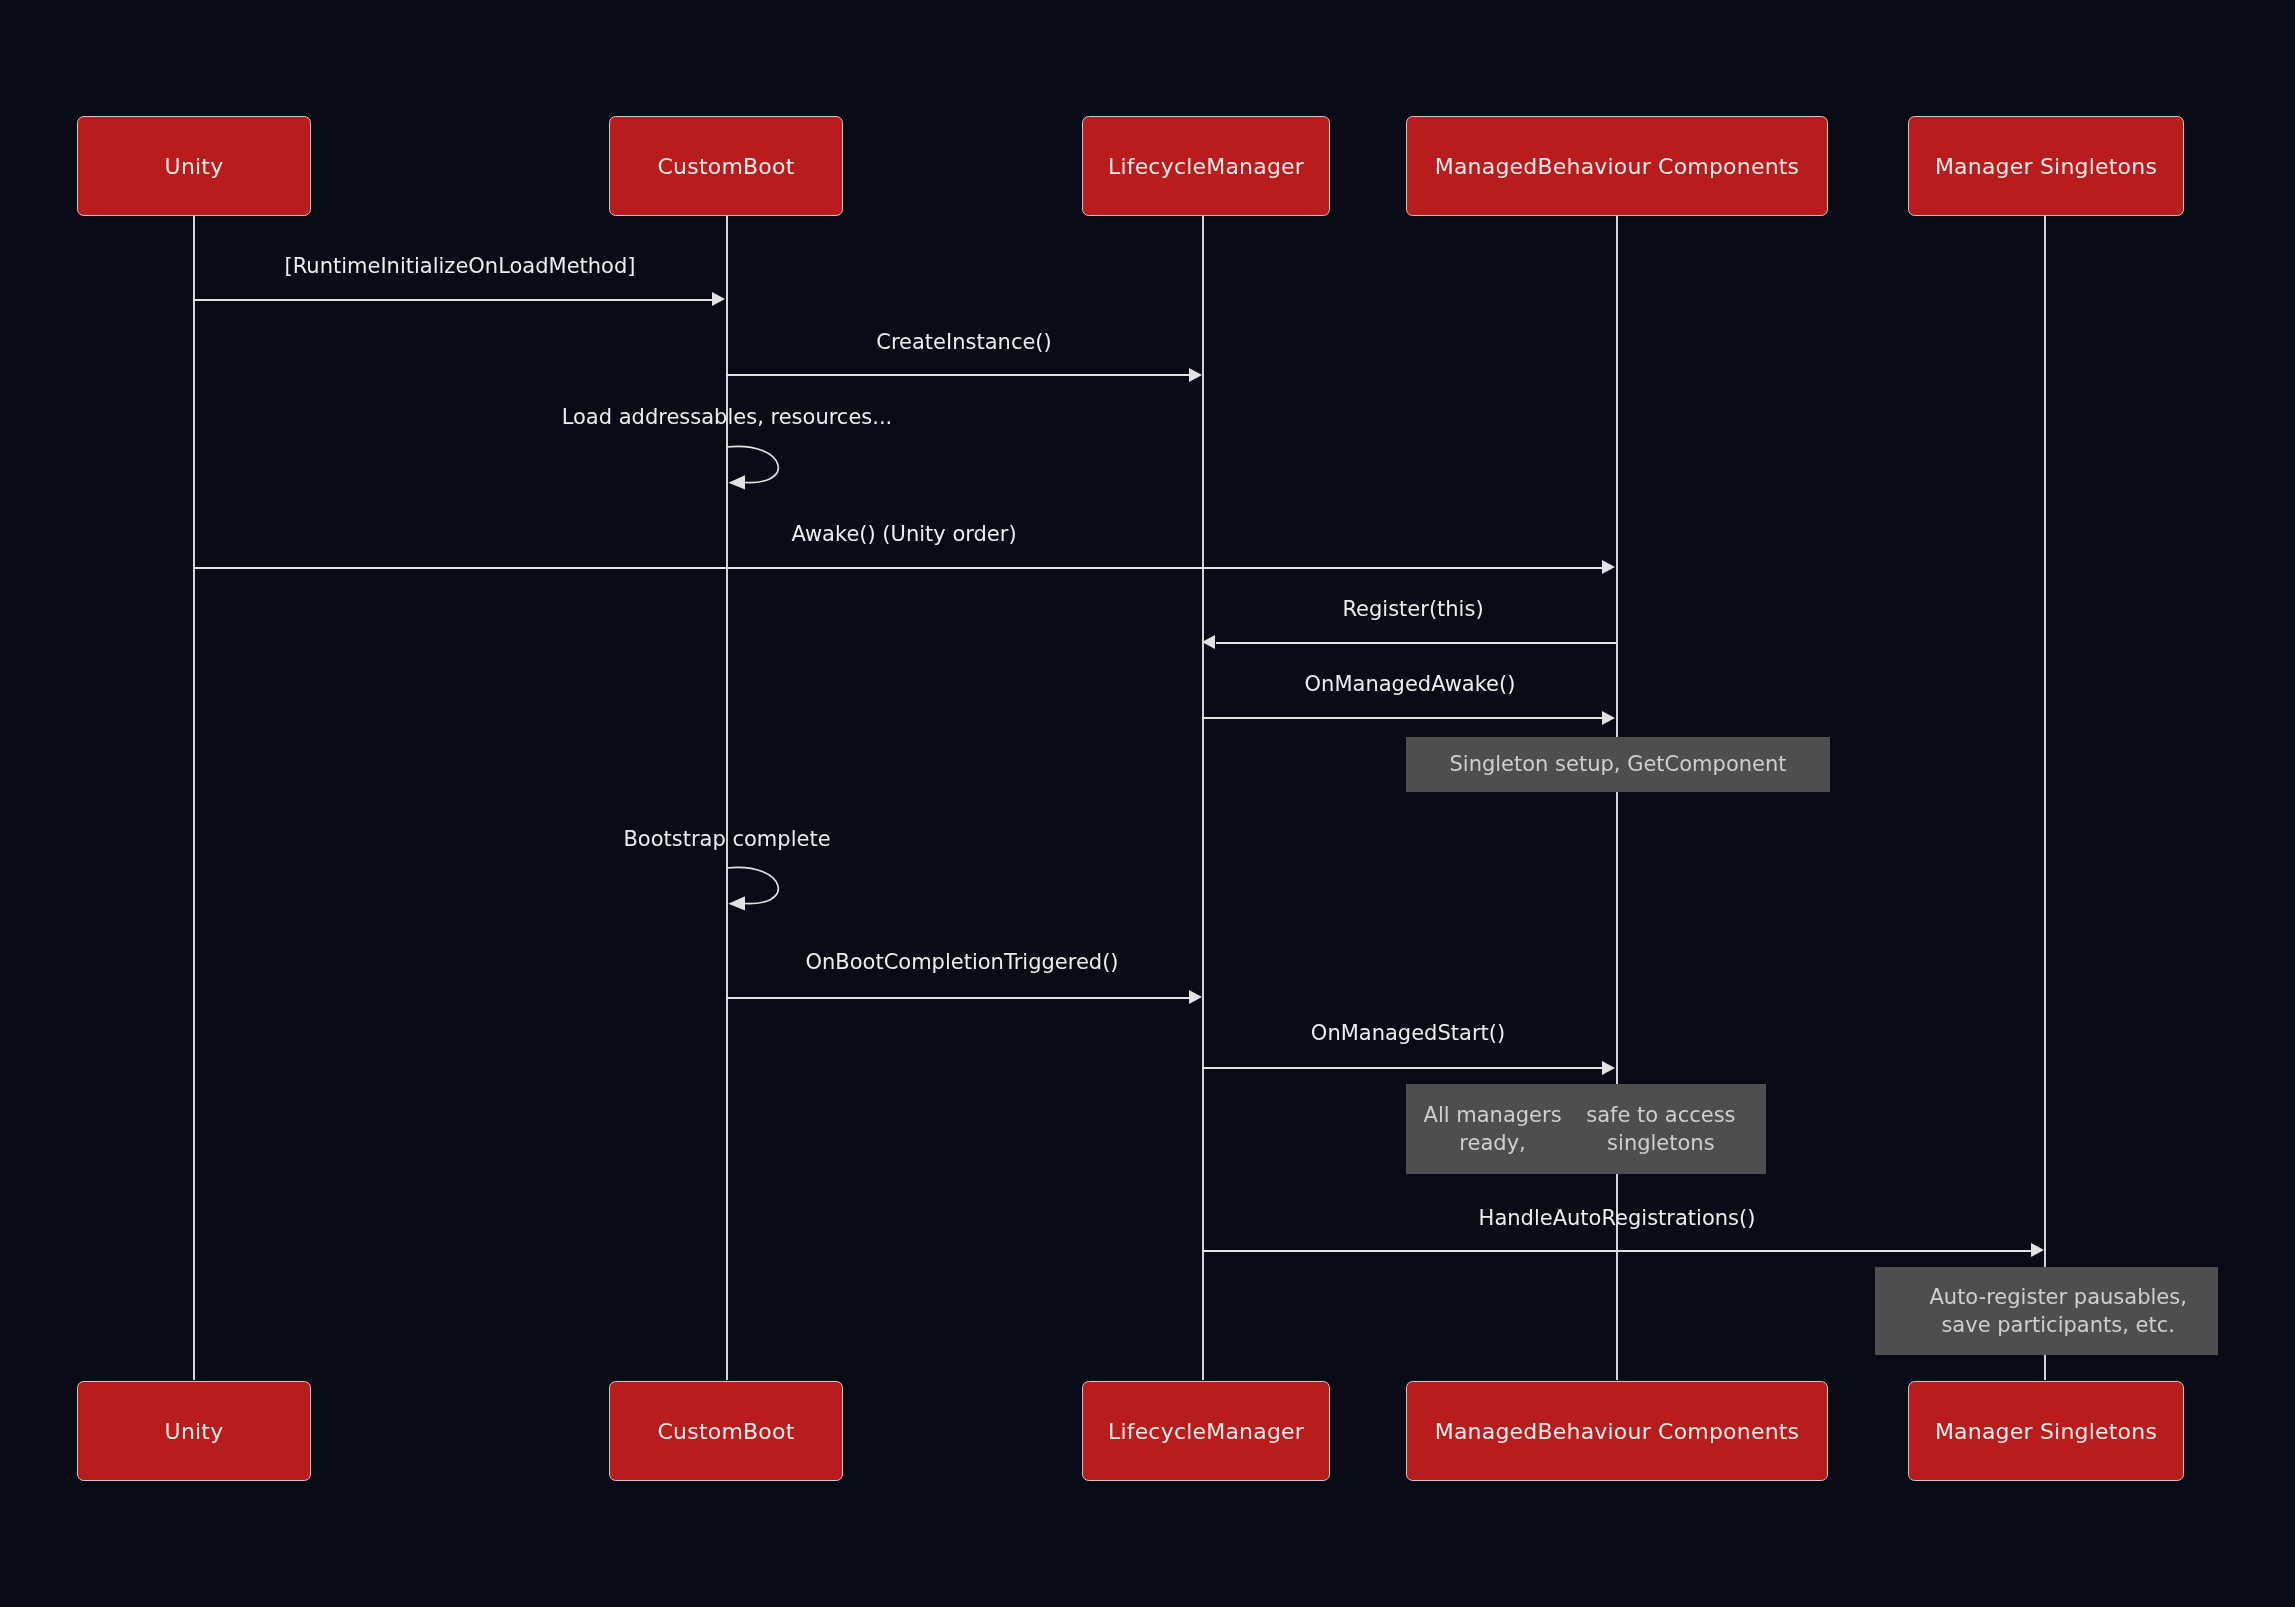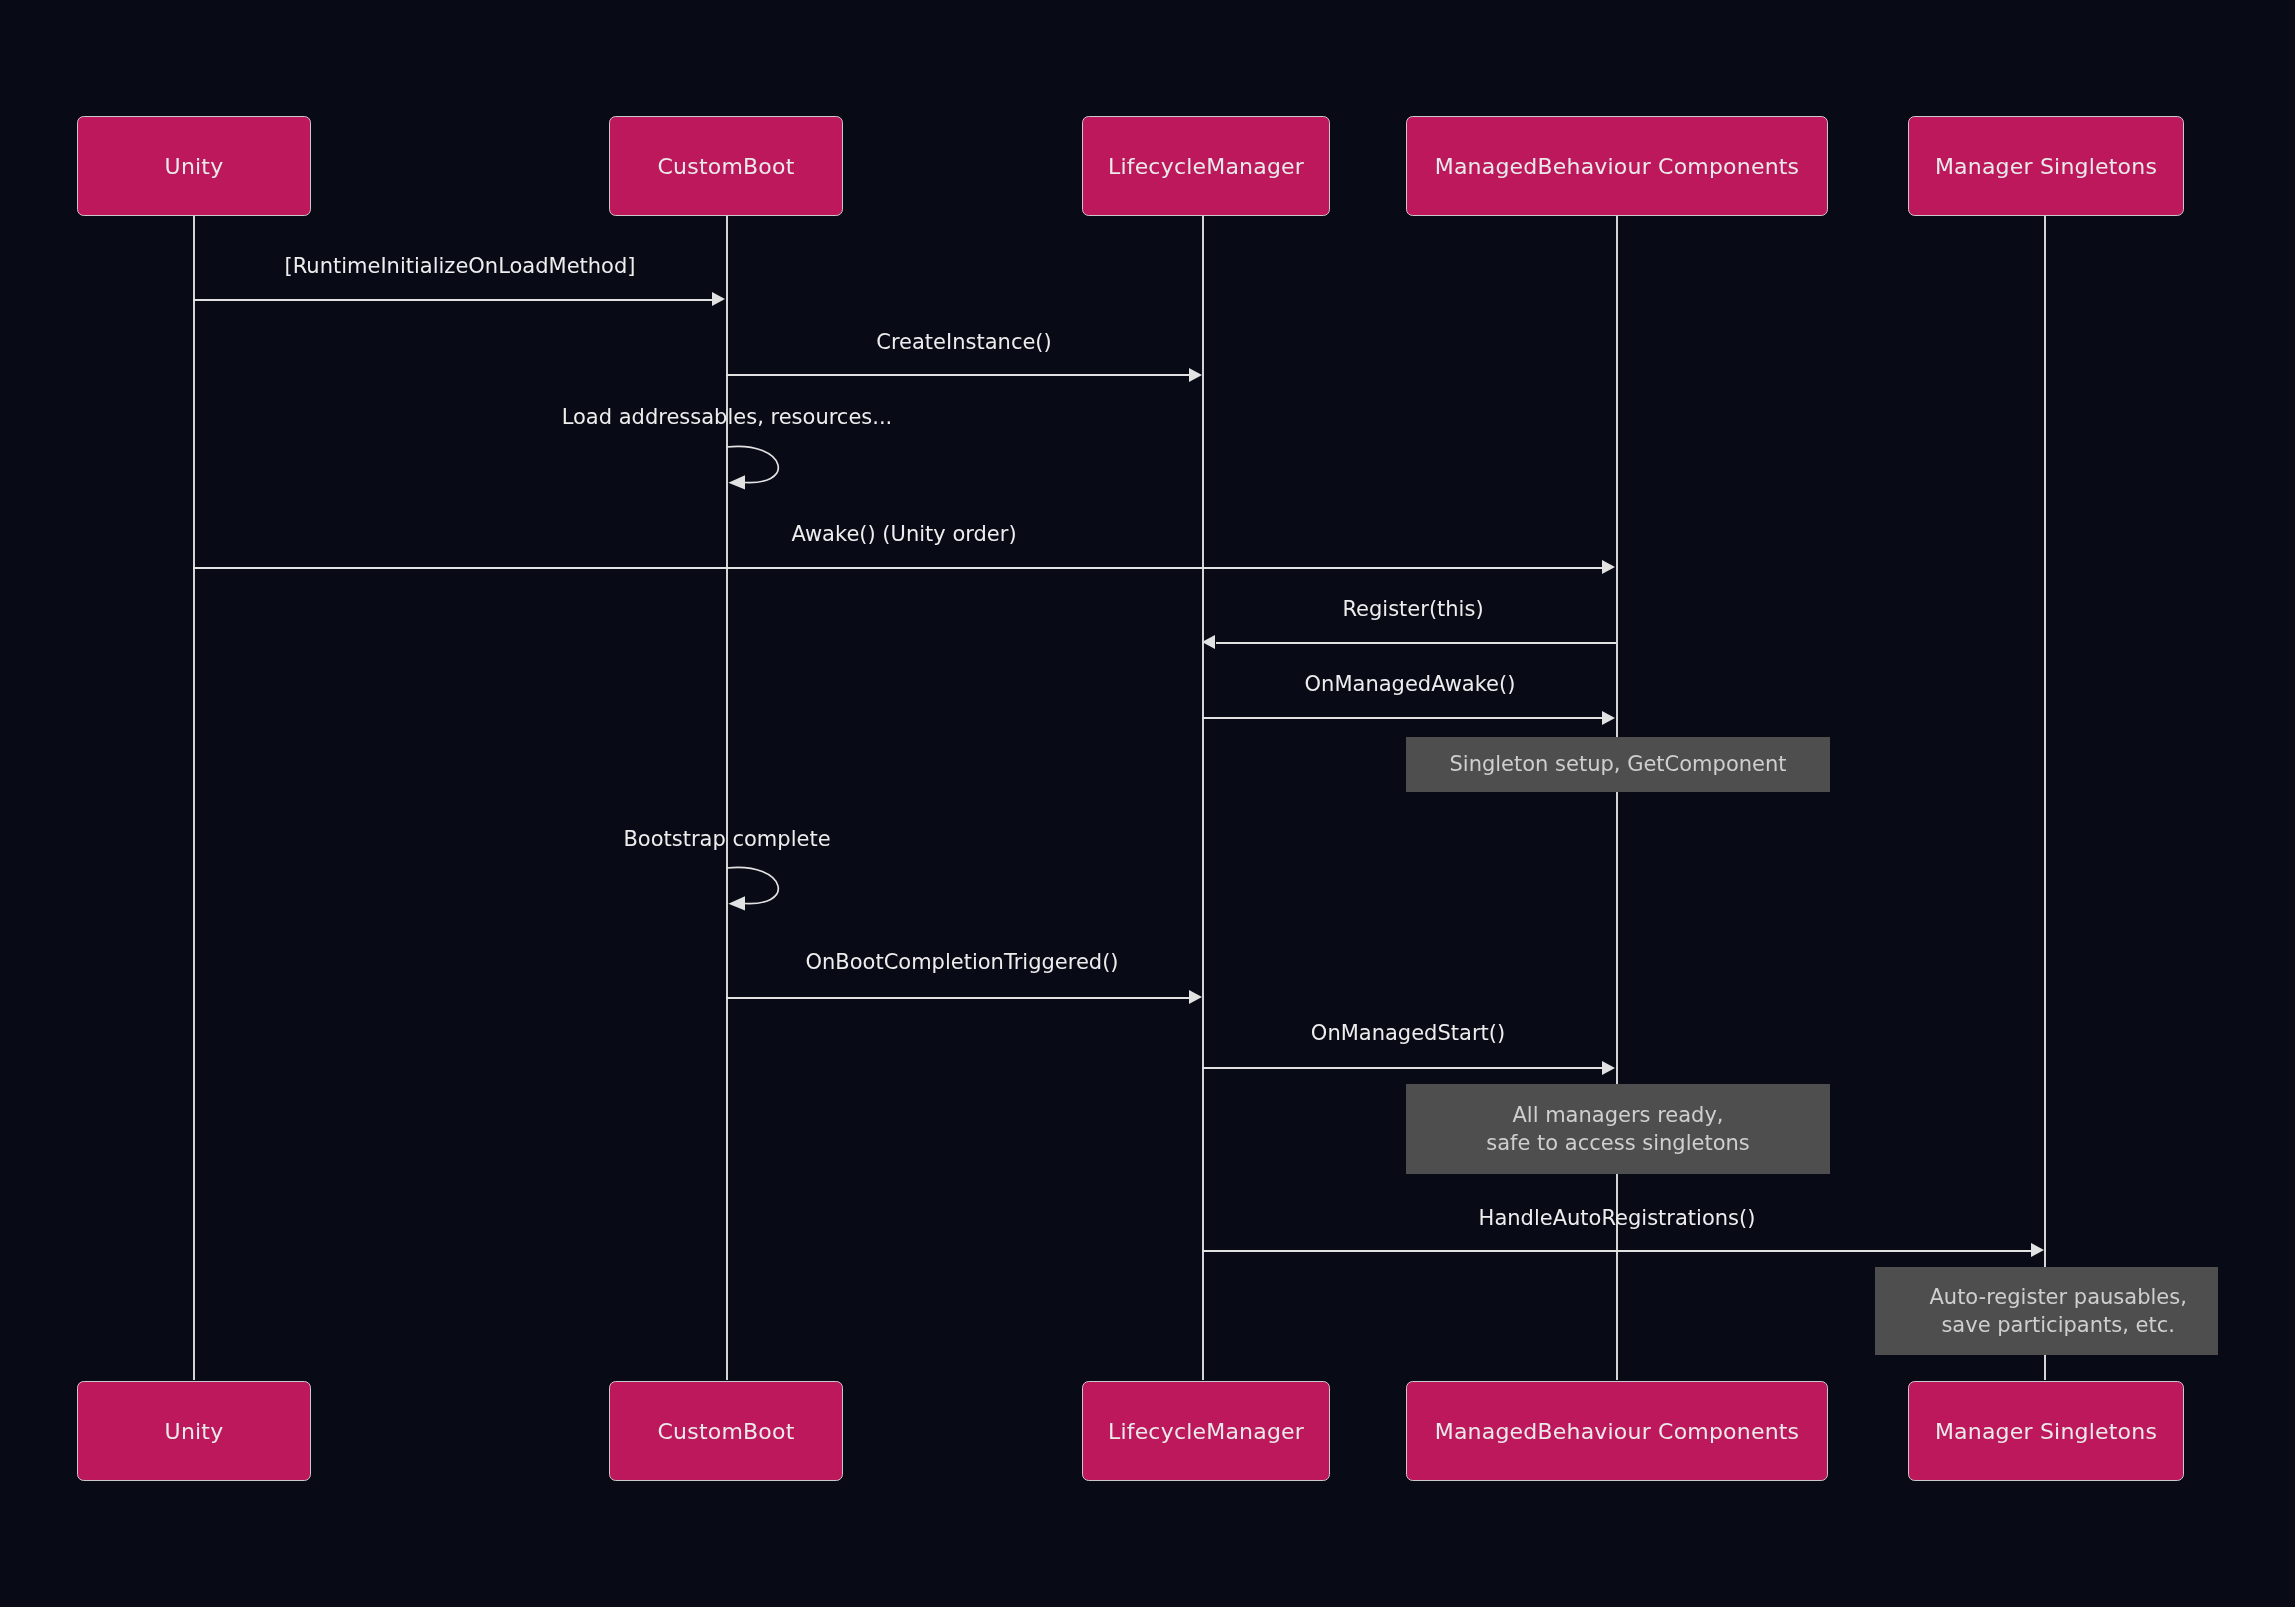--- a/index.html
+++ b/index.html
@@ -15,21 +15,21 @@
     overflow: hidden;
   }
   #diagram {
     position: relative;
     width: 2295px;
     height: 1607px;
   }
   .actor-box {
     position: absolute;
     box-sizing: border-box;
-    background: #be185d;
+    background: #b91c1c;
     border: 1.7px solid #c9c9c9;
     border-radius: 6.7px;
     display: flex;
     align-items: center;
     justify-content: center;
     text-align: center;
     font-size: 22px;
     color: #eaeaea;
     letter-spacing: 0.2px;
   }
@@ -161,21 +161,21 @@
   </svg>
 
   <div class="msg-label" style="left:962px; top:950px;">OnBootCompletionTriggered()</div>
   <div class="arrow-line" style="left:726px; top:997px; width:463px;"></div>
   <div class="arrow-head right" style="left:1189px; top:990px;"></div>
 
   <div class="msg-label" style="left:1408px; top:1021px;">OnManagedStart()</div>
   <div class="arrow-line" style="left:1202px; top:1067px; width:400px;"></div>
   <div class="arrow-head right" style="left:1602px; top:1061px;"></div>
 
-  <div class="note" style="left:1406px; top:1084px; width:424px; height:90px; flex-direction:column;">
+  <div class="note" style="left:1406px; top:1084px; width:360px; height:90px; flex-direction:row;">
     <span>All managers ready,</span>
     <span>safe to access singletons</span>
   </div>
 
   <div class="msg-label" style="left:1617px; top:1206px;">HandleAutoRegistrations()</div>
   <div class="arrow-line" style="left:1202px; top:1250px; width:829px;"></div>
   <div class="arrow-head right" style="left:2031px; top:1243px;"></div>
 
   <div class="note" style="left:1875px; top:1267px; width:343px; height:88px; flex-direction:column;padding-left:35px;">
     <span>Auto-register pausables,</span>

